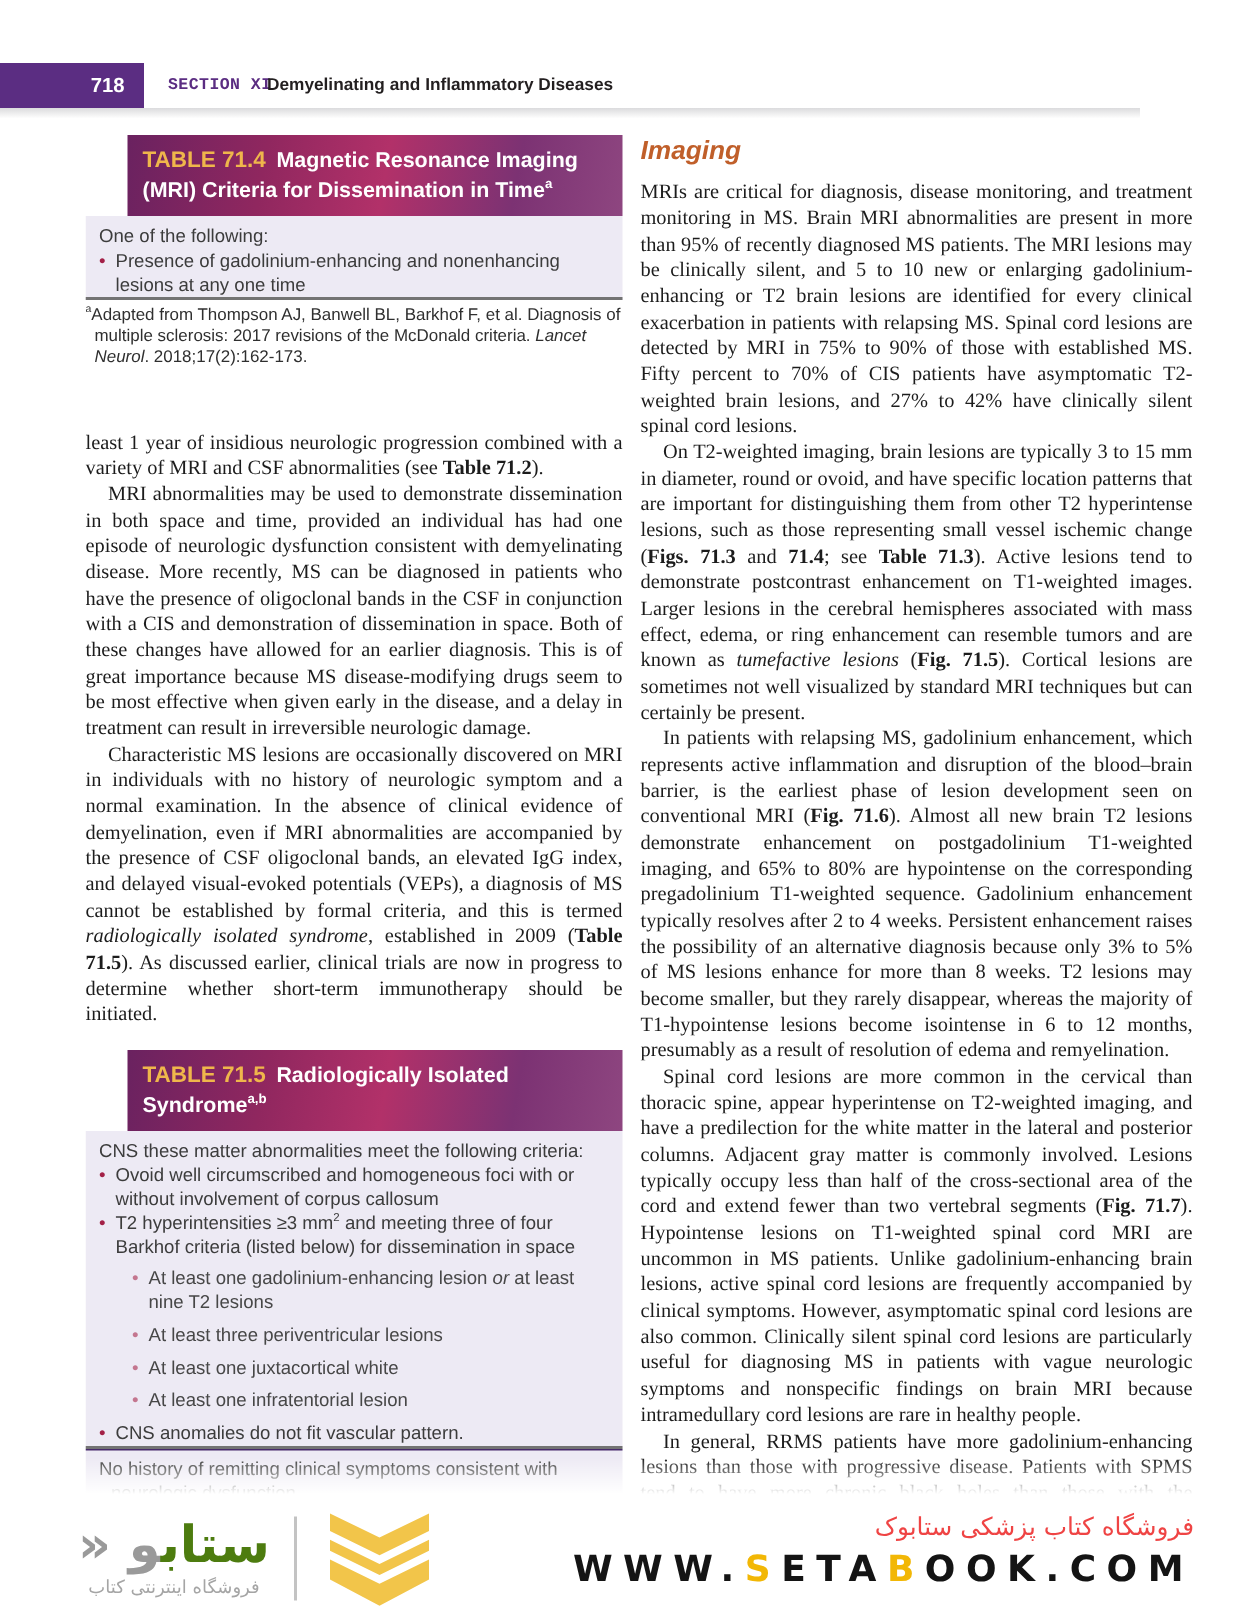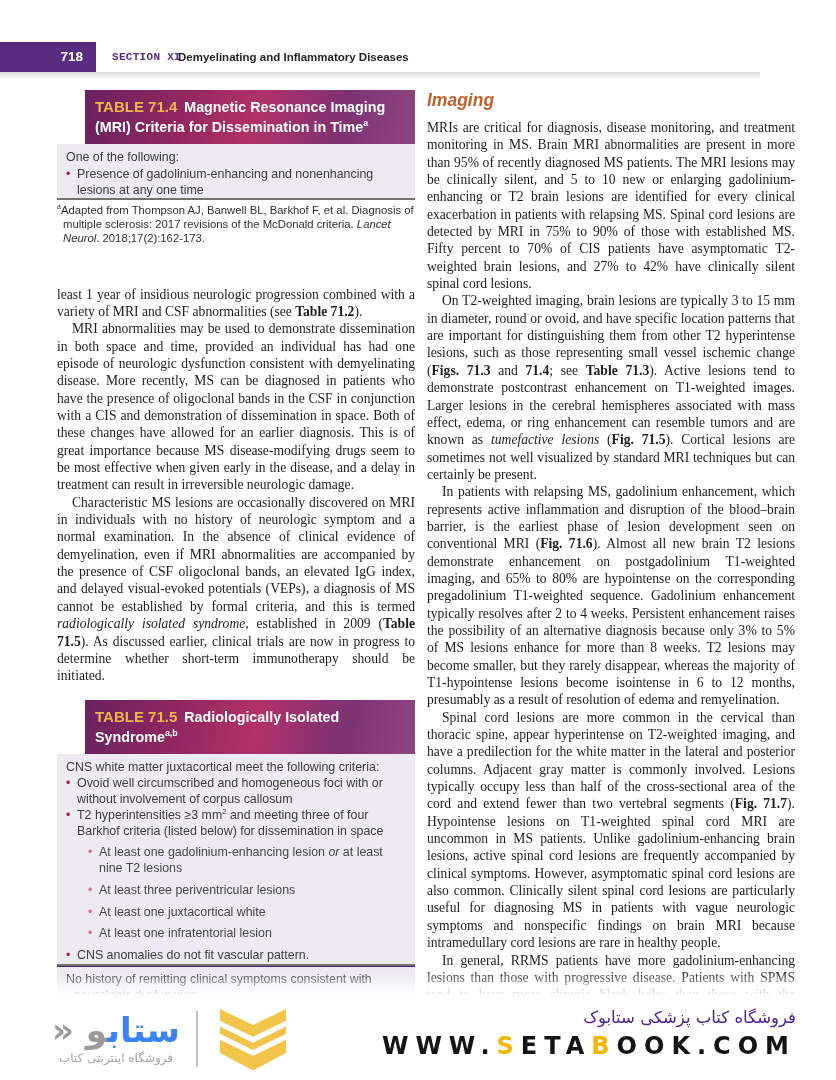--- a/index.html
+++ b/index.html
@@ -83,29 +83,29 @@
     position:absolute; left:0; bottom:0; width:100%; height:78px; background:#fff;
   }
   .footer-logo {
     position:absolute; left:52px; top:4px; display:flex; align-items:center; gap:16px;
   }
   .logo-text { text-align:center; }
   .logo-wordmark {
     direction:rtl; font-family:"DejaVu Sans",sans-serif; font-weight:bold;
     font-size:34px; line-height:1.05;
   }
-  .wm-gold { color:#3b82f6; }
+  .wm-gold { color:#4d7c0f; }
   .wm-gray { color:#9a9a9a; }
   .logo-tagline {
     direction:rtl; font-family:"DejaVu Sans",sans-serif; font-size:12px; color:#a5a5a5; margin-top:2px;
   }
   .logo-divider { width:2px; height:56px; background:#c3c3c3; }
   .footer-right { position:absolute; right:40px; top:6px; text-align:right; }
   .footer-persian {
-    direction:rtl; font-family:"DejaVu Sans",sans-serif; font-size:16.5px; color:#4c1d95;
+    direction:rtl; font-family:"DejaVu Sans",sans-serif; font-size:16.5px; color:#ef4444;
   }
   .footer-url {
     font-family:"DejaVu Sans",sans-serif; font-weight:bold; font-size:24px;
     letter-spacing:7px; color:#141414; margin-top:5px;
   }
   .footer-url .gold { color:#f2b705; }
 </style>
 </head>
 <body>
 
@@ -141,21 +141,21 @@
         <p>least 1 year of insidious neurologic progression combined with a variety of MRI and CSF abnormalities (see <b>Table 71.2</b>).</p>
         <p class="indent">MRI abnormalities may be used to demonstrate dissemination in both space and time, provided an individual has had one episode of neurologic dysfunction consistent with demyelinating disease. More recently, MS can be diagnosed in patients who have the presence of oligoclonal bands in the CSF in conjunction with a CIS and demonstration of dissemination in space. Both of these changes have allowed for an earlier diagnosis. This is of great importance because MS disease-modifying drugs seem to be most effective when given early in the disease, and a delay in treatment can result in irreversible neurologic damage.</p>
         <p class="indent">Characteristic MS lesions are occasionally discovered on MRI in individuals with no history of neurologic symptom and a normal examination. In the absence of clinical evidence of demyelination, even if MRI abnormalities are accompanied by the presence of CSF oligoclonal bands, an elevated IgG index, and delayed visual-evoked potentials (VEPs), a diagnosis of MS cannot be established by formal criteria, and this is termed <i>radiologically isolated syndrome</i>, established in 2009 (<b>Table 71.5</b>). As discussed earlier, clinical trials are now in progress to determine whether short-term immunotherapy should be initiated.</p>
       </div>
 
       <section class="table-box tbl75">
         <div class="table-head">
           <span class="table-label">TABLE 71.5</span><span>Radiologically Isolated Syndrome<sup>a,b</sup></span>
         </div>
         <div class="table-body row-first">
-          <div class="t-intro">CNS white matter juxtacortical meet the following criteria:</div>
+          <div class="t-intro">CNS these matter abnormalities meet the following criteria:</div>
           <ul class="t-list">
             <li>Ovoid well circumscribed and homogeneous foci with or without involvement of corpus callosum</li>
             <li>T2 hyperintensities ≥3 mm<sup>2</sup> and meeting three of four Barkhof criteria (listed below) for dissemination in space</li>
             <li class="l2">At least one gadolinium-enhancing lesion <i>or</i> at least nine T2 lesions</li>
             <li class="l2">At least three periventricular lesions</li>
             <li class="l2">At least one juxtacortical white</li>
             <li class="l2">At least one infratentorial lesion</li>
             <li>CNS anomalies do not fit vascular pattern.</li>
           </ul>
         </div>

